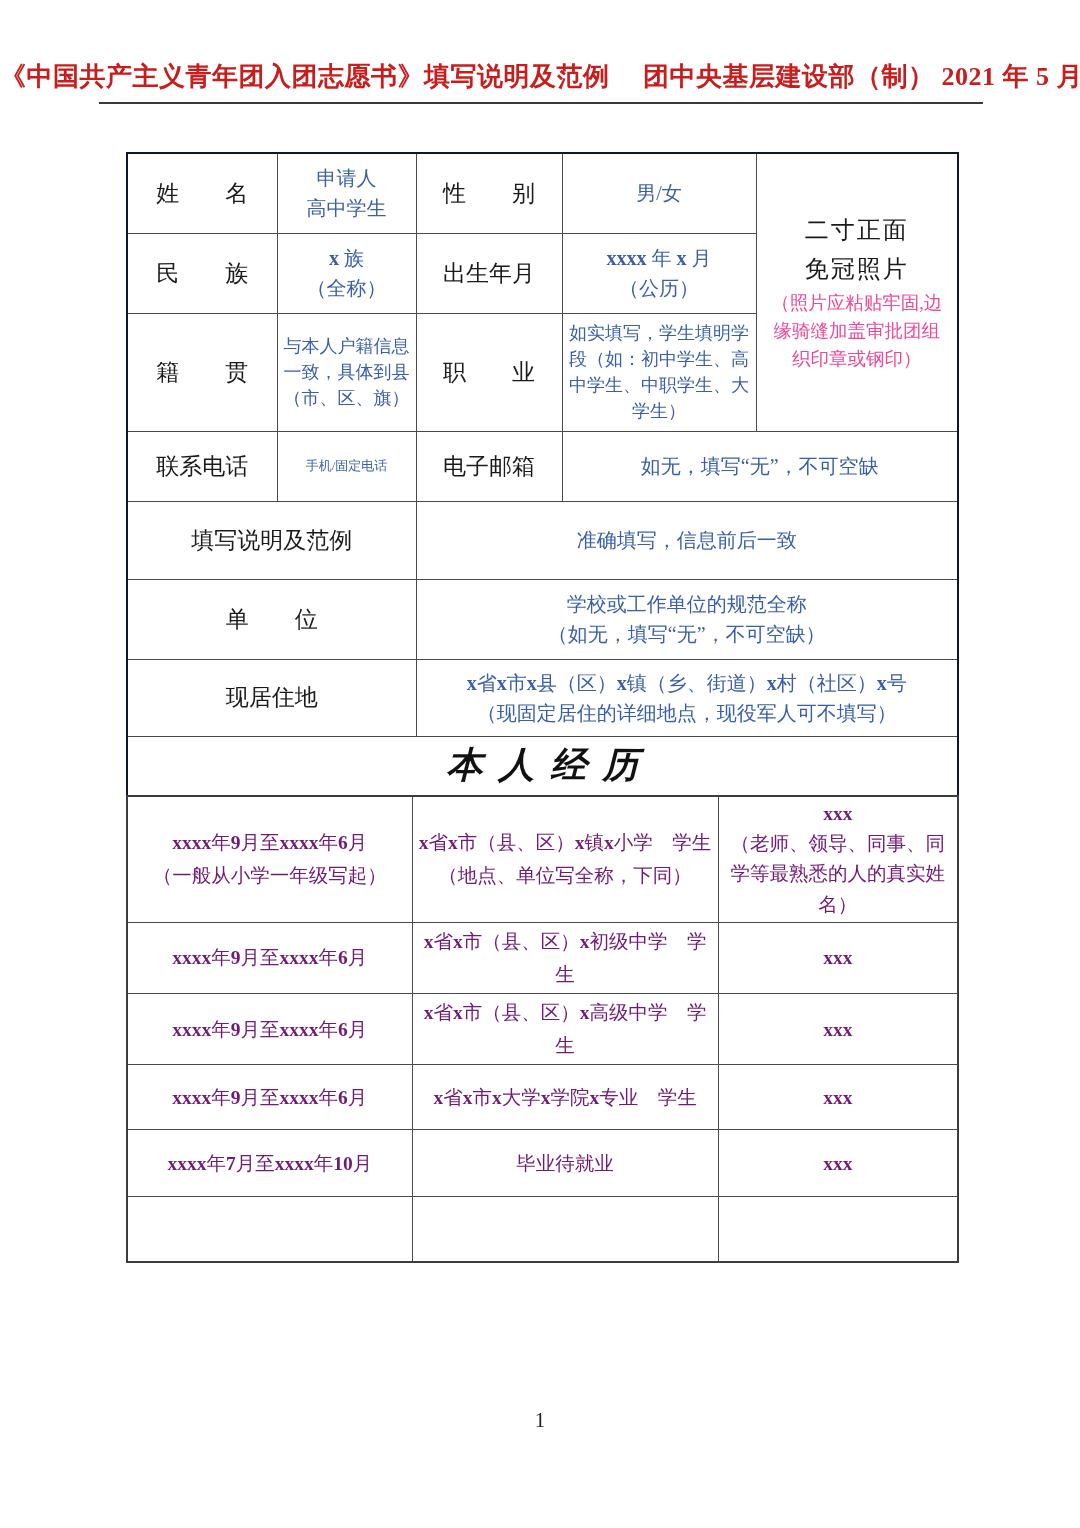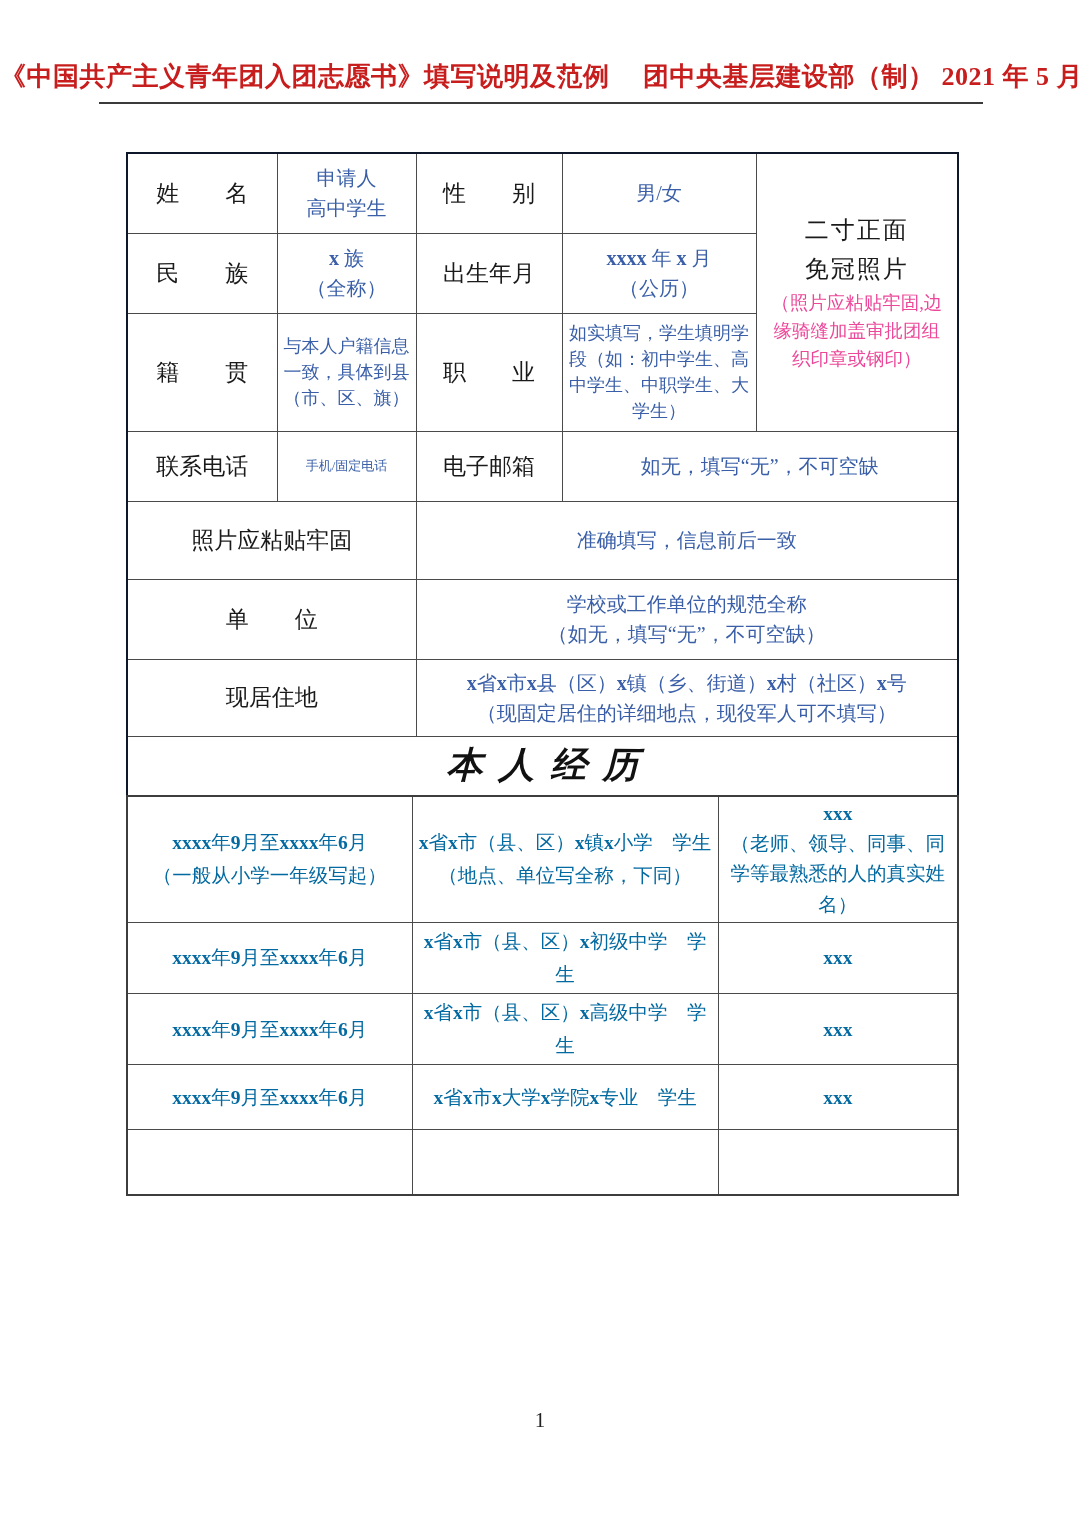--- a/index.html
+++ b/index.html
@@ -40,21 +40,21 @@
   .photo-cell { vertical-align:middle; padding:20px 8px; }
   .photo-title { font-size:24px; color:#1a1a1a; white-space:pre-line; line-height:1.6; letter-spacing:2px; }
   .photo-note { font-size:18.5px; color:#ec4899; line-height:1.5; margin-top:2px; }
   .section-cell { border:1px solid #4a4a4a;margin-left:14px; }
   .section-title {
     font-size:36px; font-weight:bold; font-style:italic;
     letter-spacing:16px; padding-left:16px;
     color:#111111;
   }
   .exp-head { font-size:21px; color:#1a1a1a; letter-spacing:1px; }
-  .exp-cell { font-size:19.5px; color:#0369a1; white-space:pre-line; line-height:1.7; }
+  .exp-cell { font-size:19.5px; color:#701a75; white-space:pre-line; line-height:1.7; }
   .page-number {
     position:absolute; top:1408px; left:0; width:100%;
     text-align:center; font-size:21px; color:#222222;
   }
   b { font-weight:bold; }
 </style>
 </head>
 <body>
 
 <div class="page">
@@ -99,21 +99,21 @@
         <td class="lbl">职　　业</td>
         <td class="val-sm">如实填写，学生填明学段（如：初中学生、高中学生、中职学生、大学生）</td>
       </tr>
       <tr style="height:70px">
         <td class="lbl">联系电话</td>
         <td class="val" style="font-size:13px">手机/固定电话</td>
         <td class="lbl">电子邮箱</td>
         <td class="val" colspan="2">如无，填写“无”，不可空缺</td>
       </tr>
       <tr style="height:78px">
-        <td class="lbl" colspan="2">照片应粘贴牢固</td>
+        <td class="lbl" colspan="2">填写说明及范例</td>
         <td class="val" colspan="3">准确填写，信息前后一致</td>
       </tr>
       <tr style="height:80px">
         <td class="lbl" colspan="2">单　　位</td>
         <td class="val" colspan="3">学校或工作单位的规范全称
 （如无，填写“无”，不可空缺）</td>
       </tr>
       <tr style="height:77px">
         <td class="lbl" colspan="2">现居住地</td>
         <td class="val" colspan="3"><b>x</b>省<b>x</b>市<b>x</b>县（区）<b>x</b>镇（乡、街道）<b>x</b>村（社区）<b>x</b>号
@@ -150,20 +150,25 @@
       <tr style="height:65px">
         <td class="exp-cell"><b>xxxx</b>年<b>9</b>月至<b>xxxx</b>年<b>6</b>月</td>
         <td class="exp-cell"><b>x</b>省<b>x</b>市（县、区）<b>x</b>高级中学　学生</td>
         <td class="exp-cell"><b>xxx</b></td>
       </tr>
       <tr style="height:65px">
         <td class="exp-cell"><b>xxxx</b>年<b>9</b>月至<b>xxxx</b>年<b>6</b>月</td>
         <td class="exp-cell"><b>x</b>省<b>x</b>市<b>x</b>大学<b>x</b>学院<b>x</b>专业　学生</td>
         <td class="exp-cell"><b>xxx</b></td>
       </tr>
+      <tr style="height:67px">
+        <td class="exp-cell"><b>xxxx</b>年<b>7</b>月至<b>xxxx</b>年<b>10</b>月</td>
+        <td class="exp-cell">毕业待就业</td>
+        <td class="exp-cell"><b>xxx</b></td>
+      </tr>
       <tr style="height:65px">
         <td class="exp-cell"></td>
         <td class="exp-cell"></td>
         <td class="exp-cell"></td>
       </tr>
     </tbody>
       </table>
 
   </div>
 

